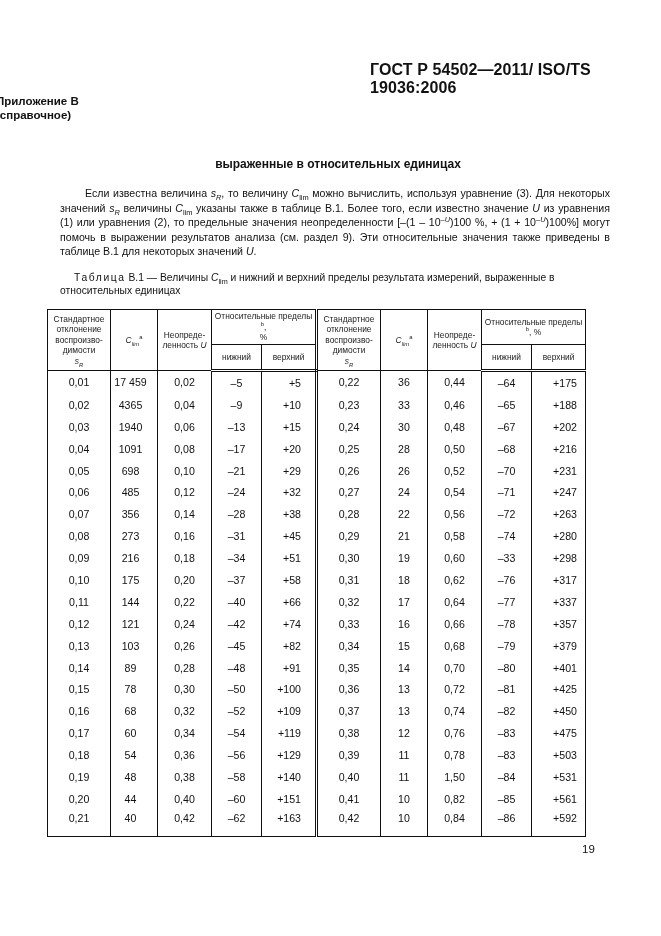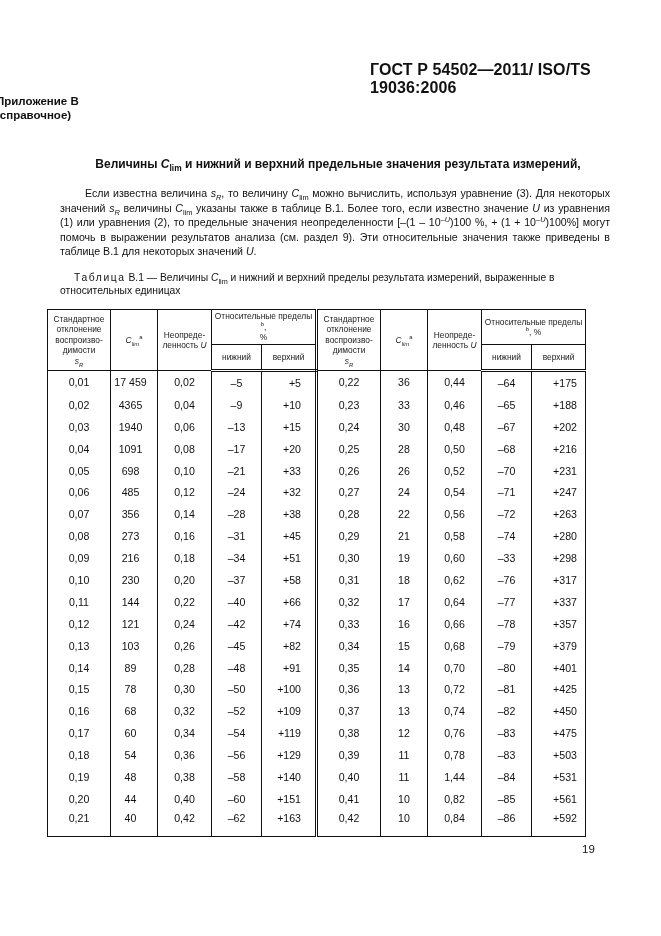--- a/index.html
+++ b/index.html
@@ -36,21 +36,21 @@
 <body>
 
 <div class="header-std">ГОСТ Р 54502—2011/ ISO/TS 19036:2006</div>
 
 <div class="annex">
   <div>Приложение В</div>
   <div>(справочное)</div>
 </div>
 
 <div class="title">
-  <div><span>Величины </span><i>C</i><sub>lim</sub><span> и нижний и верхний предельные значения результата измерений,</span></div>
+  <div>выраженные в относительных единицах</div>
 </div>
 
 <div class="para"><span>Если известна величина </span><i>s</i><sub class="it">R</sub><span>, то величину </span><i>C</i><sub>lim</sub><span> можно вычислить, используя уравнение (3). Для некоторых значений </span><i>s</i><sub class="it">R</sub><span> величины </span><i>C</i><sub>lim</sub><span> указаны также в таблице В.1. Более того, если известно значение </span><i>U</i><span> из уравнения (1) или уравнения (2), то предельные значения неопределенности [–(1 – 10</span><sup class="it">–U</sup><span>)100 %, + (1 + 10</span><sup class="it">–U</sup><span>)100%] могут помочь в выражении результатов анализа (см. раздел 9). Эти относительные значения также приведены в таблице В.1 для некоторых значений </span><i>U</i><span>.</span></div>
 
 <div class="tcaption"><span class="spaced">Таблица</span><span> В.1 — Величины </span><i>C</i><sub>lim</sub><span> и нижний и верхний пределы результата измерений, выраженные в относительных единицах</span></div>
 
 <table class="data">
   <thead>
     <tr class="r1">
       <th rowspan="2" class="c-s" style="height:60px;"><span>Стандартное отклонение воспроизво-димости</span><br><i>s</i><sub class="it">R</sub></th>
@@ -116,21 +116,21 @@
         <td>28</td>
         <td>0,50</td>
         <td>–68</td>
         <td class="hi-r">+216</td>
       </tr>
       <tr>
         <td>0,05</td>
         <td class="right">698</td>
         <td>0,10</td>
         <td>–21</td>
-        <td class="hi-l sep">+33</td>
+        <td class="hi-l sep">+29</td>
         <td>0,26</td>
         <td>26</td>
         <td>0,52</td>
         <td>–70</td>
         <td class="hi-r">+231</td>
       </tr>
       <tr>
         <td>0,06</td>
         <td class="right">485</td>
         <td>0,12</td>
@@ -173,21 +173,21 @@
         <td>–34</td>
         <td class="hi-l sep">+51</td>
         <td>0,30</td>
         <td>19</td>
         <td>0,60</td>
         <td>–33</td>
         <td class="hi-r">+298</td>
       </tr>
       <tr>
         <td>0,10</td>
-        <td class="right">230</td>
+        <td class="right">175</td>
         <td>0,20</td>
         <td>–37</td>
         <td class="hi-l sep">+58</td>
         <td>0,31</td>
         <td>18</td>
         <td>0,62</td>
         <td>–76</td>
         <td class="hi-r">+317</td>
       </tr>
       <tr>
@@ -287,21 +287,21 @@
         <td class="hi-r">+503</td>
       </tr>
       <tr>
         <td>0,19</td>
         <td class="right">48</td>
         <td>0,38</td>
         <td>–58</td>
         <td class="hi-l sep">+140</td>
         <td>0,40</td>
         <td>11</td>
-        <td>1,44</td>
+        <td>1,50</td>
         <td>–84</td>
         <td class="hi-r">+531</td>
       </tr>
       <tr>
         <td>0,20</td>
         <td class="right">44</td>
         <td>0,40</td>
         <td>–60</td>
         <td class="hi-l sep">+151</td>
         <td>0,41</td>

